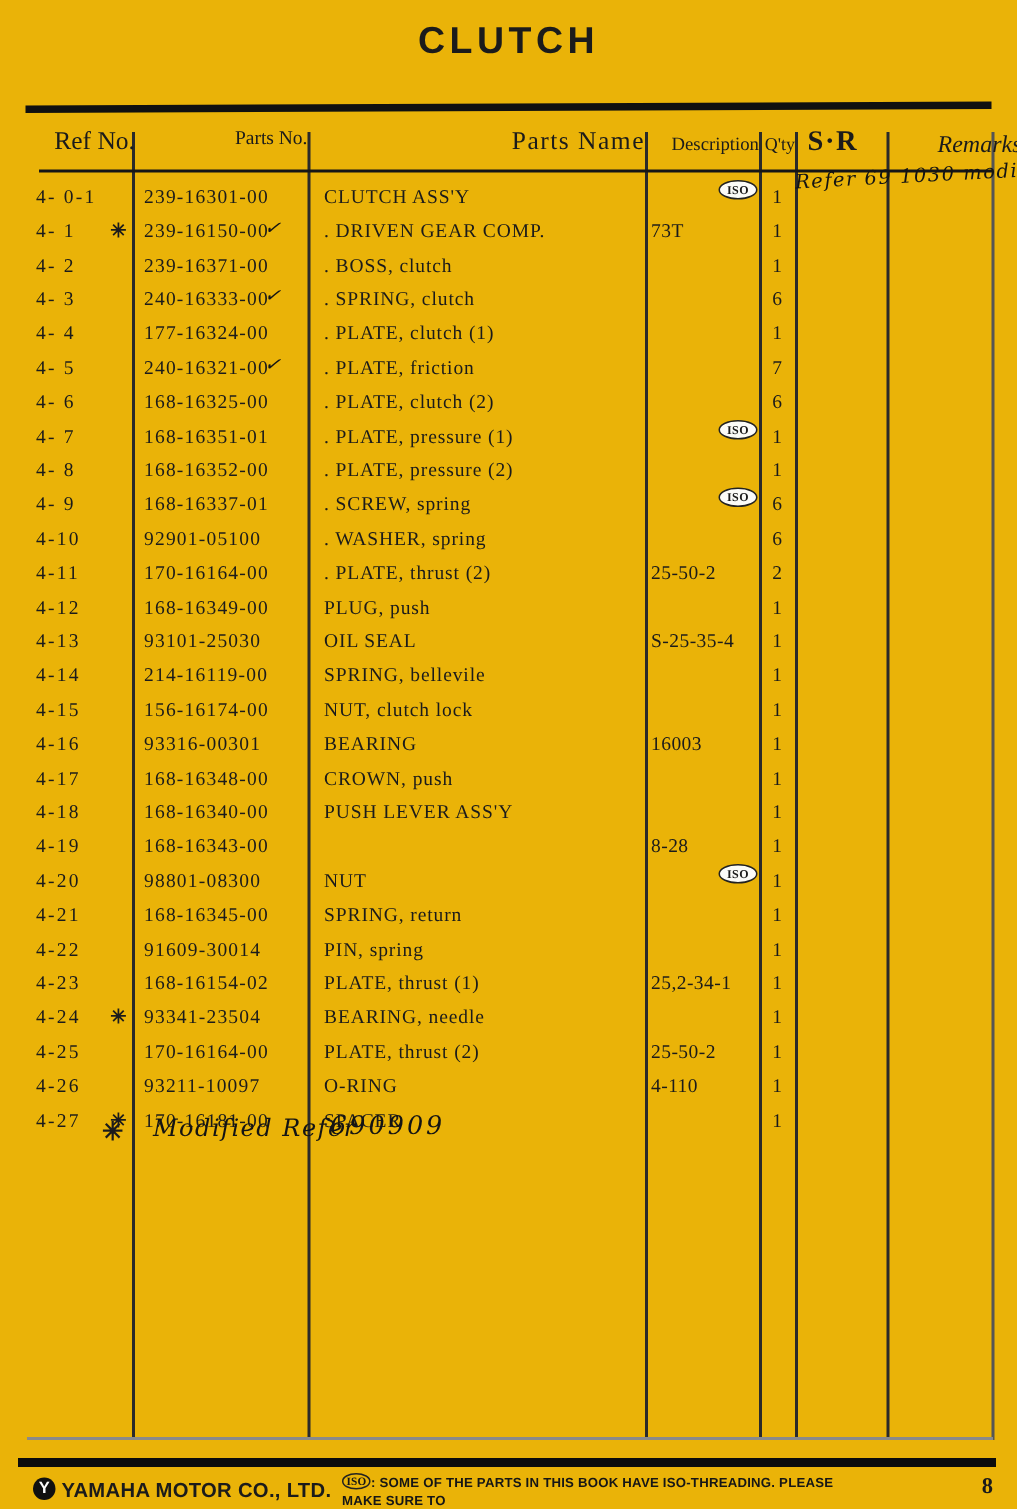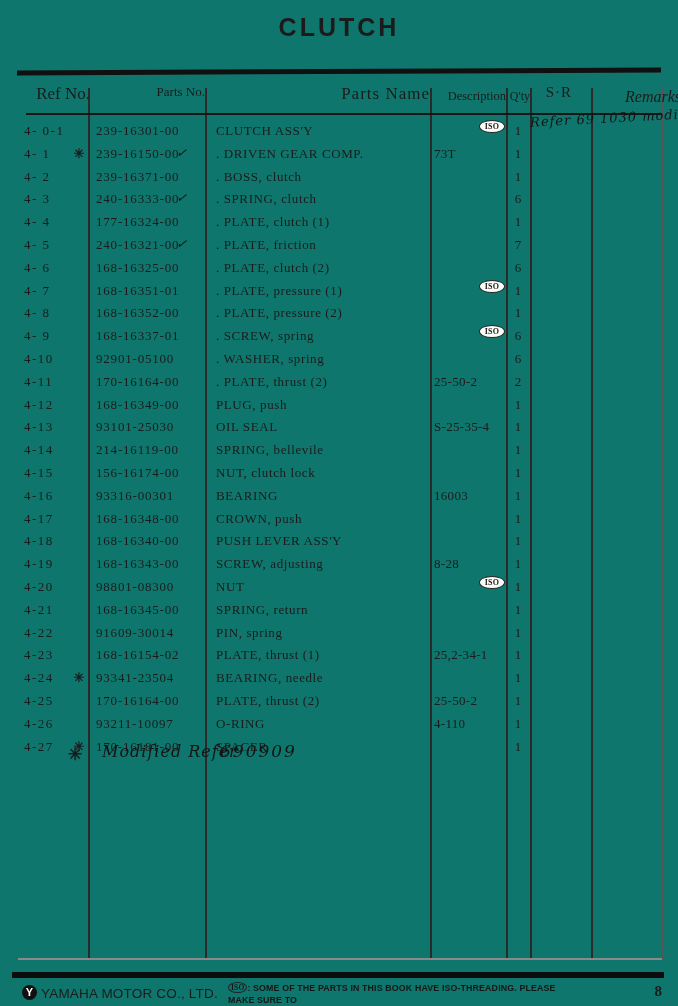--- a/index.html
+++ b/index.html
@@ -1,34 +1,34 @@
 <!DOCTYPE html>
 <html><head>
 <meta charset="utf-8">
 <style>
   html,body{margin:0;padding:0;}
-  .page{position:relative;width:678px;height:1006px;background:#0f766e;overflow:hidden;
+  .page{position:relative;width:678px;height:1006px;background:#eab308;overflow:hidden;
         font-family:"Liberation Serif",serif;color:#1b1b1b;}
   .title{position:absolute;top:13px;left:0;right:0;text-align:center;
          font-family:"Liberation Sans",sans-serif;font-weight:700;font-size:25px;letter-spacing:3px;}
   .top-rule{position:absolute;left:17px;top:69px;width:644px;height:5px;background:#101010;
             transform:rotate(-0.25deg);}
   
   .table{position:absolute;left:18px;top:76px;width:646px;height:886px;}
   .vline{position:absolute;top:12px;height:872px;width:1.5px;background:#2a2a2a;}
   .v1{left:70px}.v2{left:187px}.v3{left:412px}.v4{left:488px}.v5{left:512px}.v6{left:573px}.v7{left:643px;background:#555}
   .header-line{position:absolute;left:8px;width:636px;top:37px;height:2px;background:#161616;}
   .bottom-line{position:absolute;left:0;width:644px;top:882px;height:1.5px;background:#8a8a8a;}
   .hcell{position:absolute;top:8px;text-align:right;white-space:nowrap;}
   .h-ref{left:-2px;width:74px;font-size:17px;}
   .h-pno{left:70px;width:117px;font-size:13px;}
   .h-name{left:187px;width:225px;font-size:17px;letter-spacing:1px;}
   .h-desc{left:412px;width:76px;font-size:12.5px;top:13px;}
   .h-qty{left:488px;width:24px;font-size:12px;top:13px;}
-  .h-sr{left:512px;width:42px;font-size:15px;letter-spacing:1px;}
+  .h-sr{left:512px;width:42px;font-size:19px;letter-spacing:1px;font-weight:bold;}
   .h-rem{left:573px;width:90px;font-size:16px;top:12px;font-style:italic;}
   .tbody{position:absolute;top:44px;left:0;width:646px;}
   .trow{position:relative;height:22.8px;line-height:22.8px;}
   .trow span{position:absolute;top:0;font-size:13px;white-space:pre;}
   .c-ref{left:6px;width:62px;letter-spacing:1.5px;}
   .c-mark{left:52px;width:18px;text-align:center;font-size:14px;font-weight:700;}
   .c-pno{left:78px;width:112px;letter-spacing:0.8px;}
   .c-check{left:158px;width:30px;font-size:15px;font-style:italic;transform:rotate(6deg);}
   .c-name{left:198px;width:214px;letter-spacing:0.6px;overflow:hidden;}
   .c-desc{left:416px;width:70px;font-size:12.5px;letter-spacing:0.3px;}
@@ -42,21 +42,21 @@
   .note-row{position:absolute;top:664px;left:0;width:646px;height:34px;}
   .note-mark{position:absolute;left:50px;top:4px;font-size:17px;font-weight:700;}
   .note-label{position:absolute;left:84px;top:2px;font-size:16px;letter-spacing:1px;}
   .note-value{position:absolute;left:202px;top:1px;font-size:17px;letter-spacing:2px;}
   
   .footer-rule{position:absolute;left:12px;top:972px;width:652px;height:6px;background:#0c0c0c;}
   .footer{position:absolute;left:0;top:981px;width:678px;height:25px;
           font-family:"Liberation Sans",sans-serif;}
   .logo{position:absolute;left:22px;top:4px;width:15px;height:15px;border-radius:50%;
         background:#101010;color:#fdfdfd;text-align:center;line-height:15px;font-size:11px;font-weight:700;}
-  .company{position:absolute;left:41px;top:5px;font-weight:400;font-size:13.5px;letter-spacing:0.2px;}
+  .company{position:absolute;left:41px;top:5px;font-weight:700;font-size:13.5px;letter-spacing:0.2px;}
   .iso-note{position:absolute;left:228px;top:1px;width:345px;font-weight:700;font-size:8.8px;
             line-height:1.35;letter-spacing:0.15px;color:#161616;}
   .iso-note .mini-iso{display:inline-block;border:1px solid #222;border-radius:50%;padding:0 2px;
             font-size:7.5px;line-height:9px;font-family:"Liberation Serif",serif;vertical-align:1px;}
   .page-num{position:absolute;right:16px;top:2px;font-family:"Liberation Serif",serif;
             font-weight:700;font-size:15px;}
 </style>
 </head>
 <body>
 
@@ -293,21 +293,20 @@
     <span class="c-desc"></span>
 
     <span class="c-qty">1</span>
   </div>
 
   <div class="trow">
     <span class="c-ref">4-19</span>
     <span class="c-mark"></span>
     <span class="c-pno">168-16343-00</span>
     <span class="c-check hand"></span>
-    <span class="c-name">SCREW, adjusting</span>
     <span class="c-desc">8-28</span>
 
     <span class="c-qty">1</span>
   </div>
 
   <div class="trow">
     <span class="c-ref">4-20</span>
     <span class="c-mark"></span>
     <span class="c-pno">98801-08300</span>
     <span class="c-check hand"></span>

